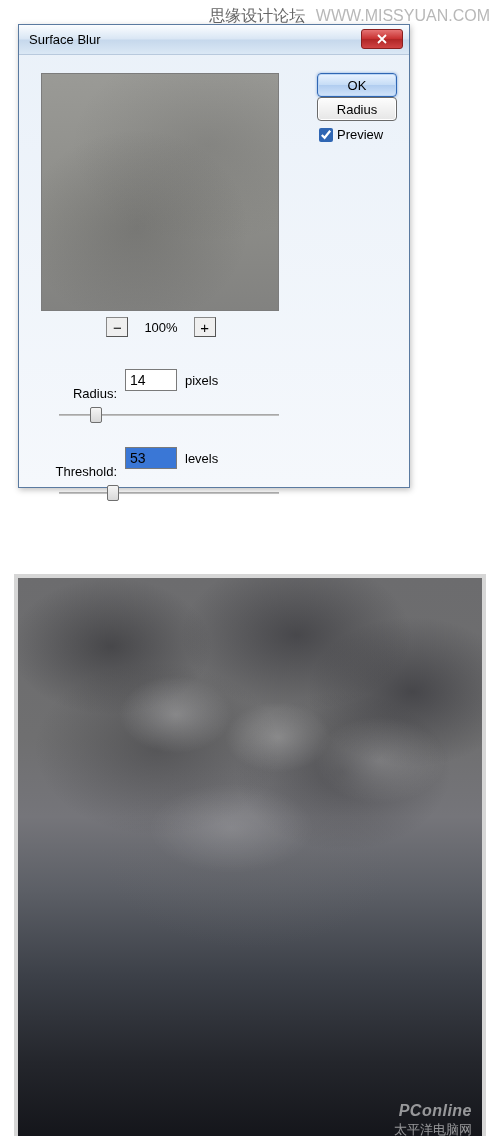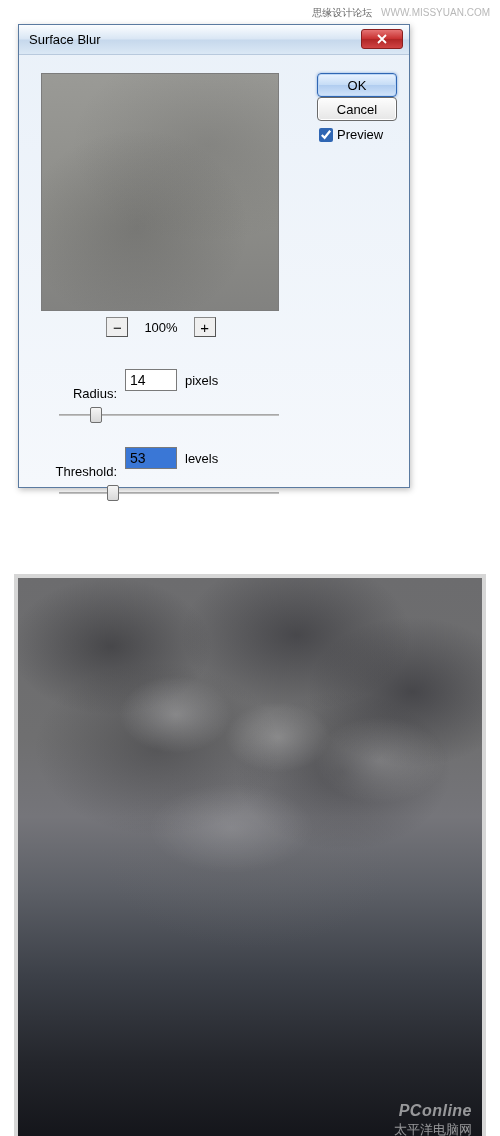--- a/index.html
+++ b/index.html
@@ -9,21 +9,21 @@
     background: #ffffff;
     font-family: "Segoe UI", Tahoma, sans-serif;
     font-size: 13px;
     color: #000;
     position: relative;
   }
   .watermark-top {
     position: absolute;
     top: 6px;
     right: 10px;
-    font-size: 10px;
+    font-size: 16px;
     color: #b8b8b8;
   }
   .watermark-top .cn { color: #666; margin-right: 6px; }
 
   
   .dialog {
     position: absolute;
     left: 18px;
     top: 24px;
     width: 392px;
@@ -247,21 +247,21 @@
         </div>
         <div class="slider-track">
           <div class="slider-line"></div>
           <div class="slider-thumb" id="threshold-thumb" style="left: 22%;"></div>
         </div>
       </div>
     </div>
 
     <div class="right-col">
       <button class="win-btn ok">OK</button>
-      <button class="win-btn">Cancel</button>
+      <button class="win-btn">Radius</button>
       <label class="preview-check">
         <input type="checkbox" checked="" style="">
         <span>Preview</span>
       </label>
     </div>
   </div>
 </div>
 
 <div class="result">
   <div class="cloud-glow"></div>

